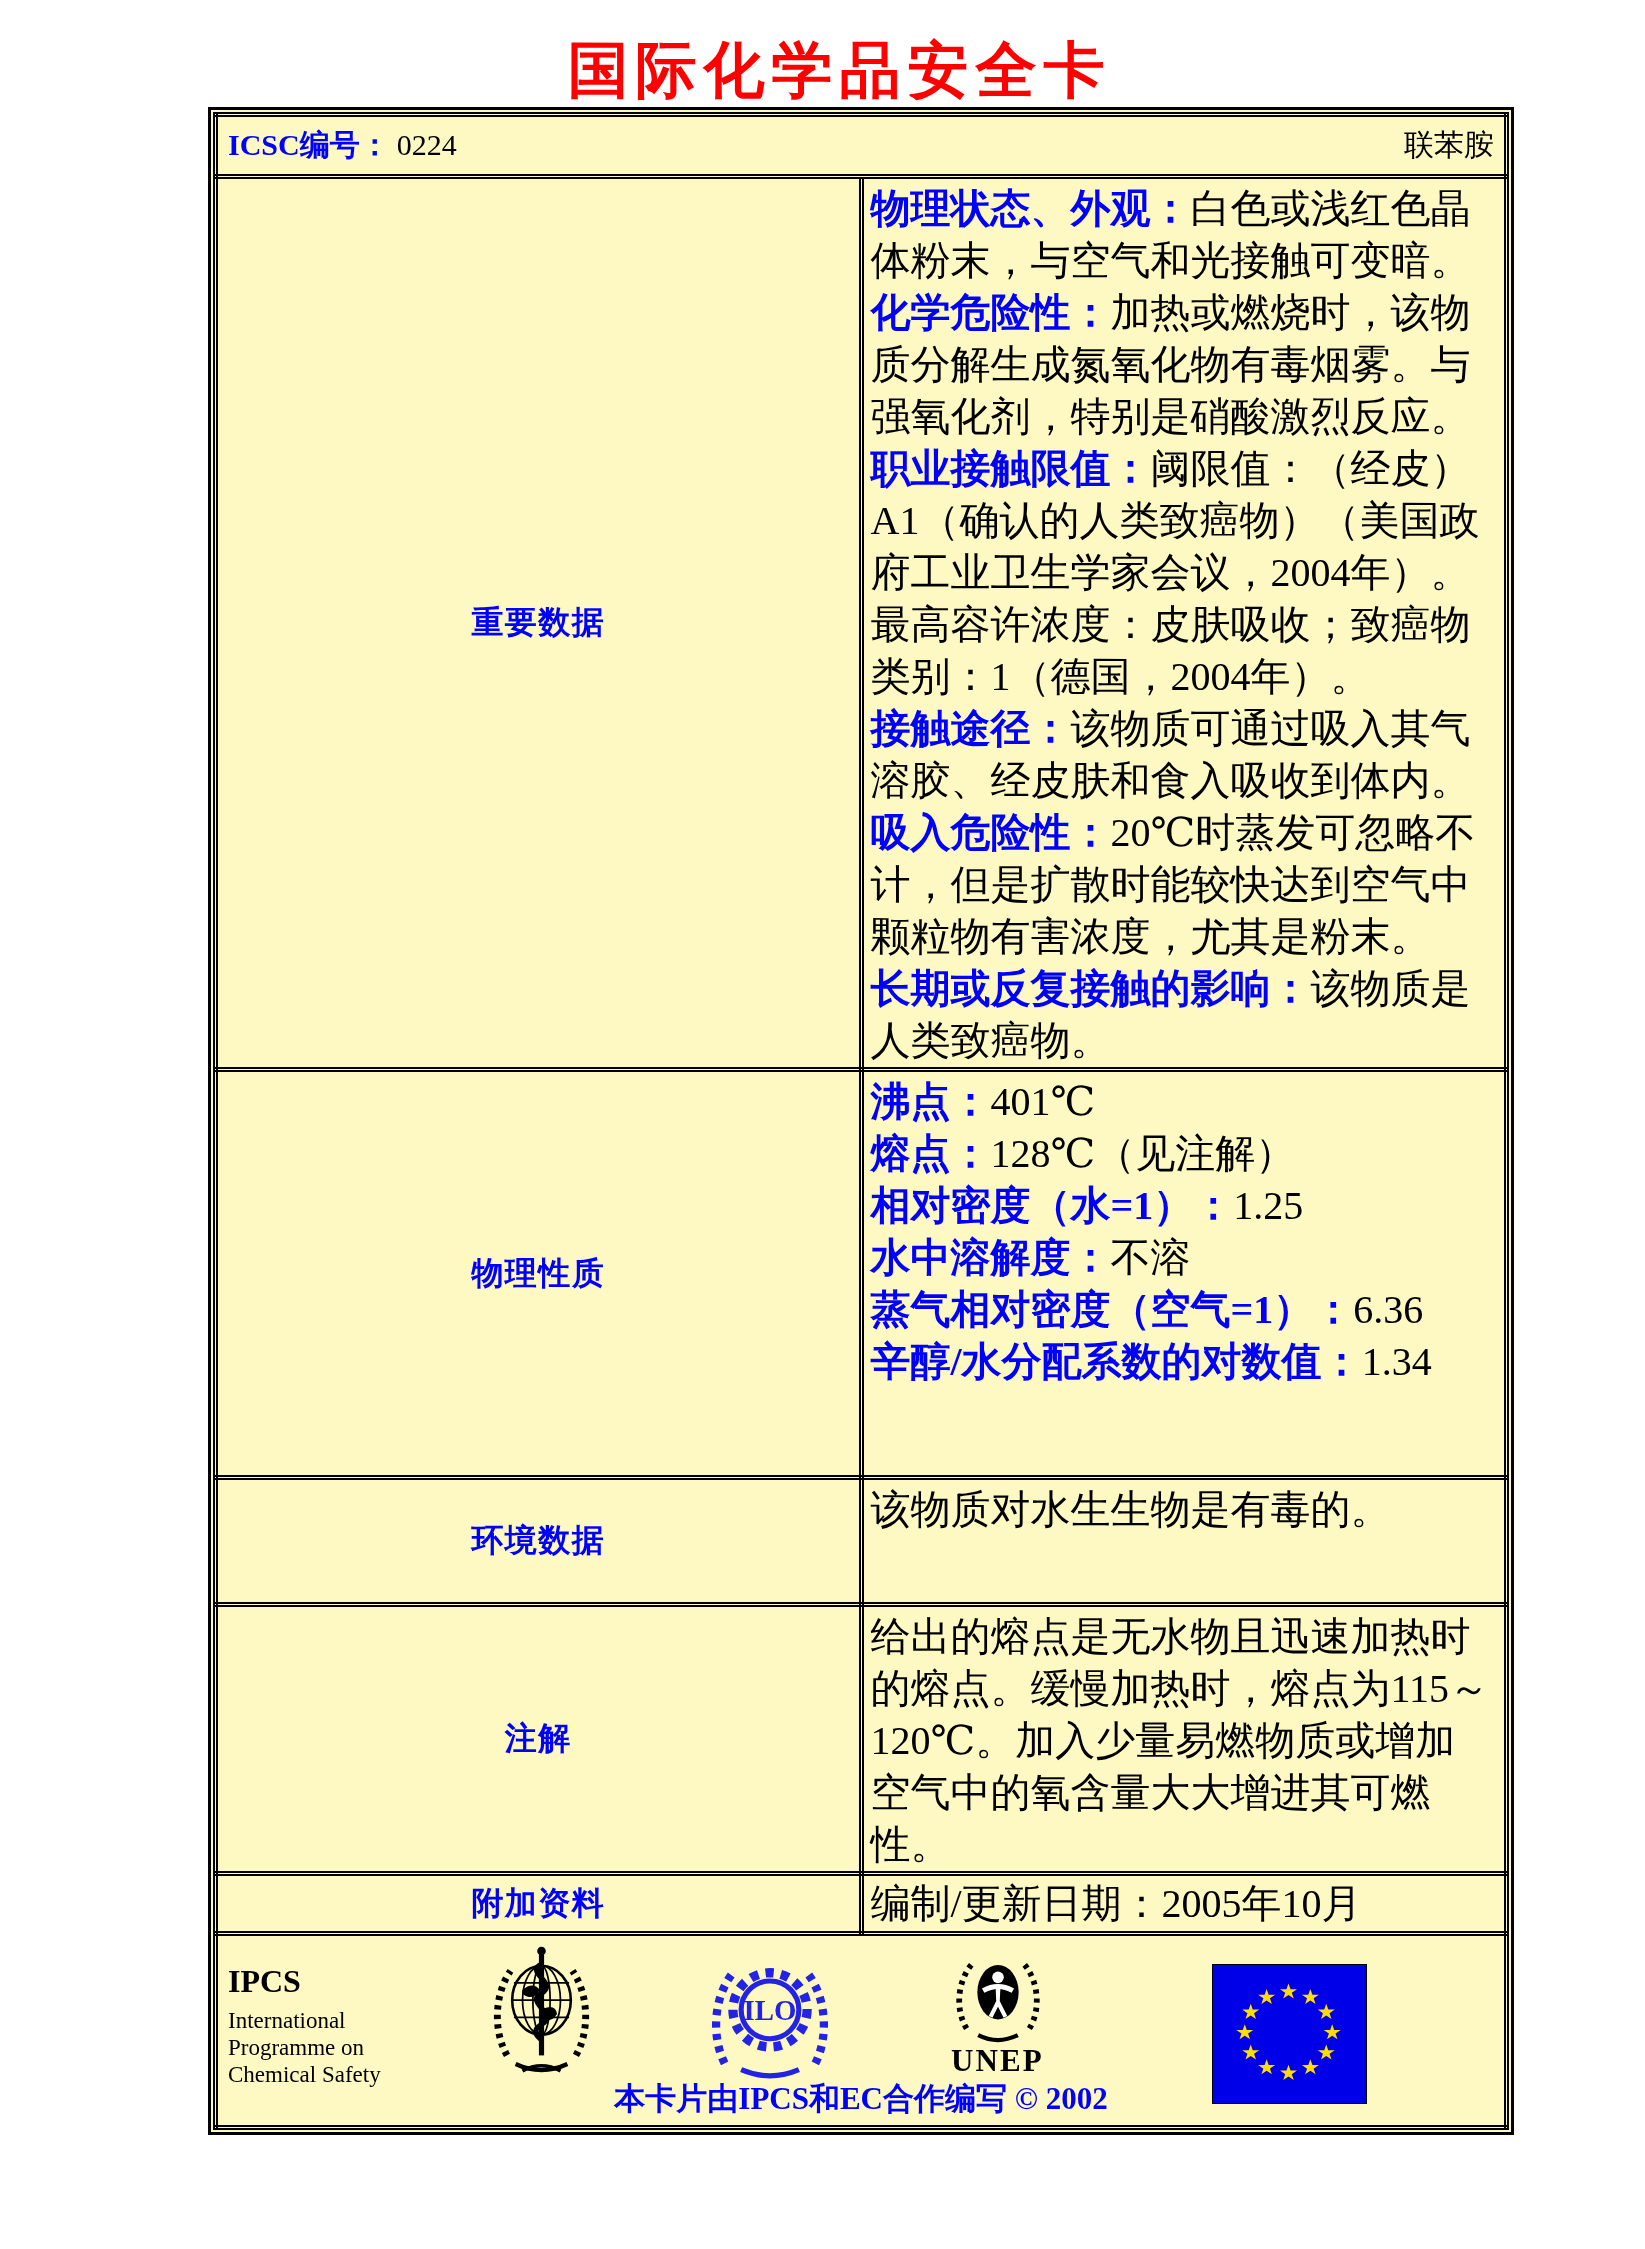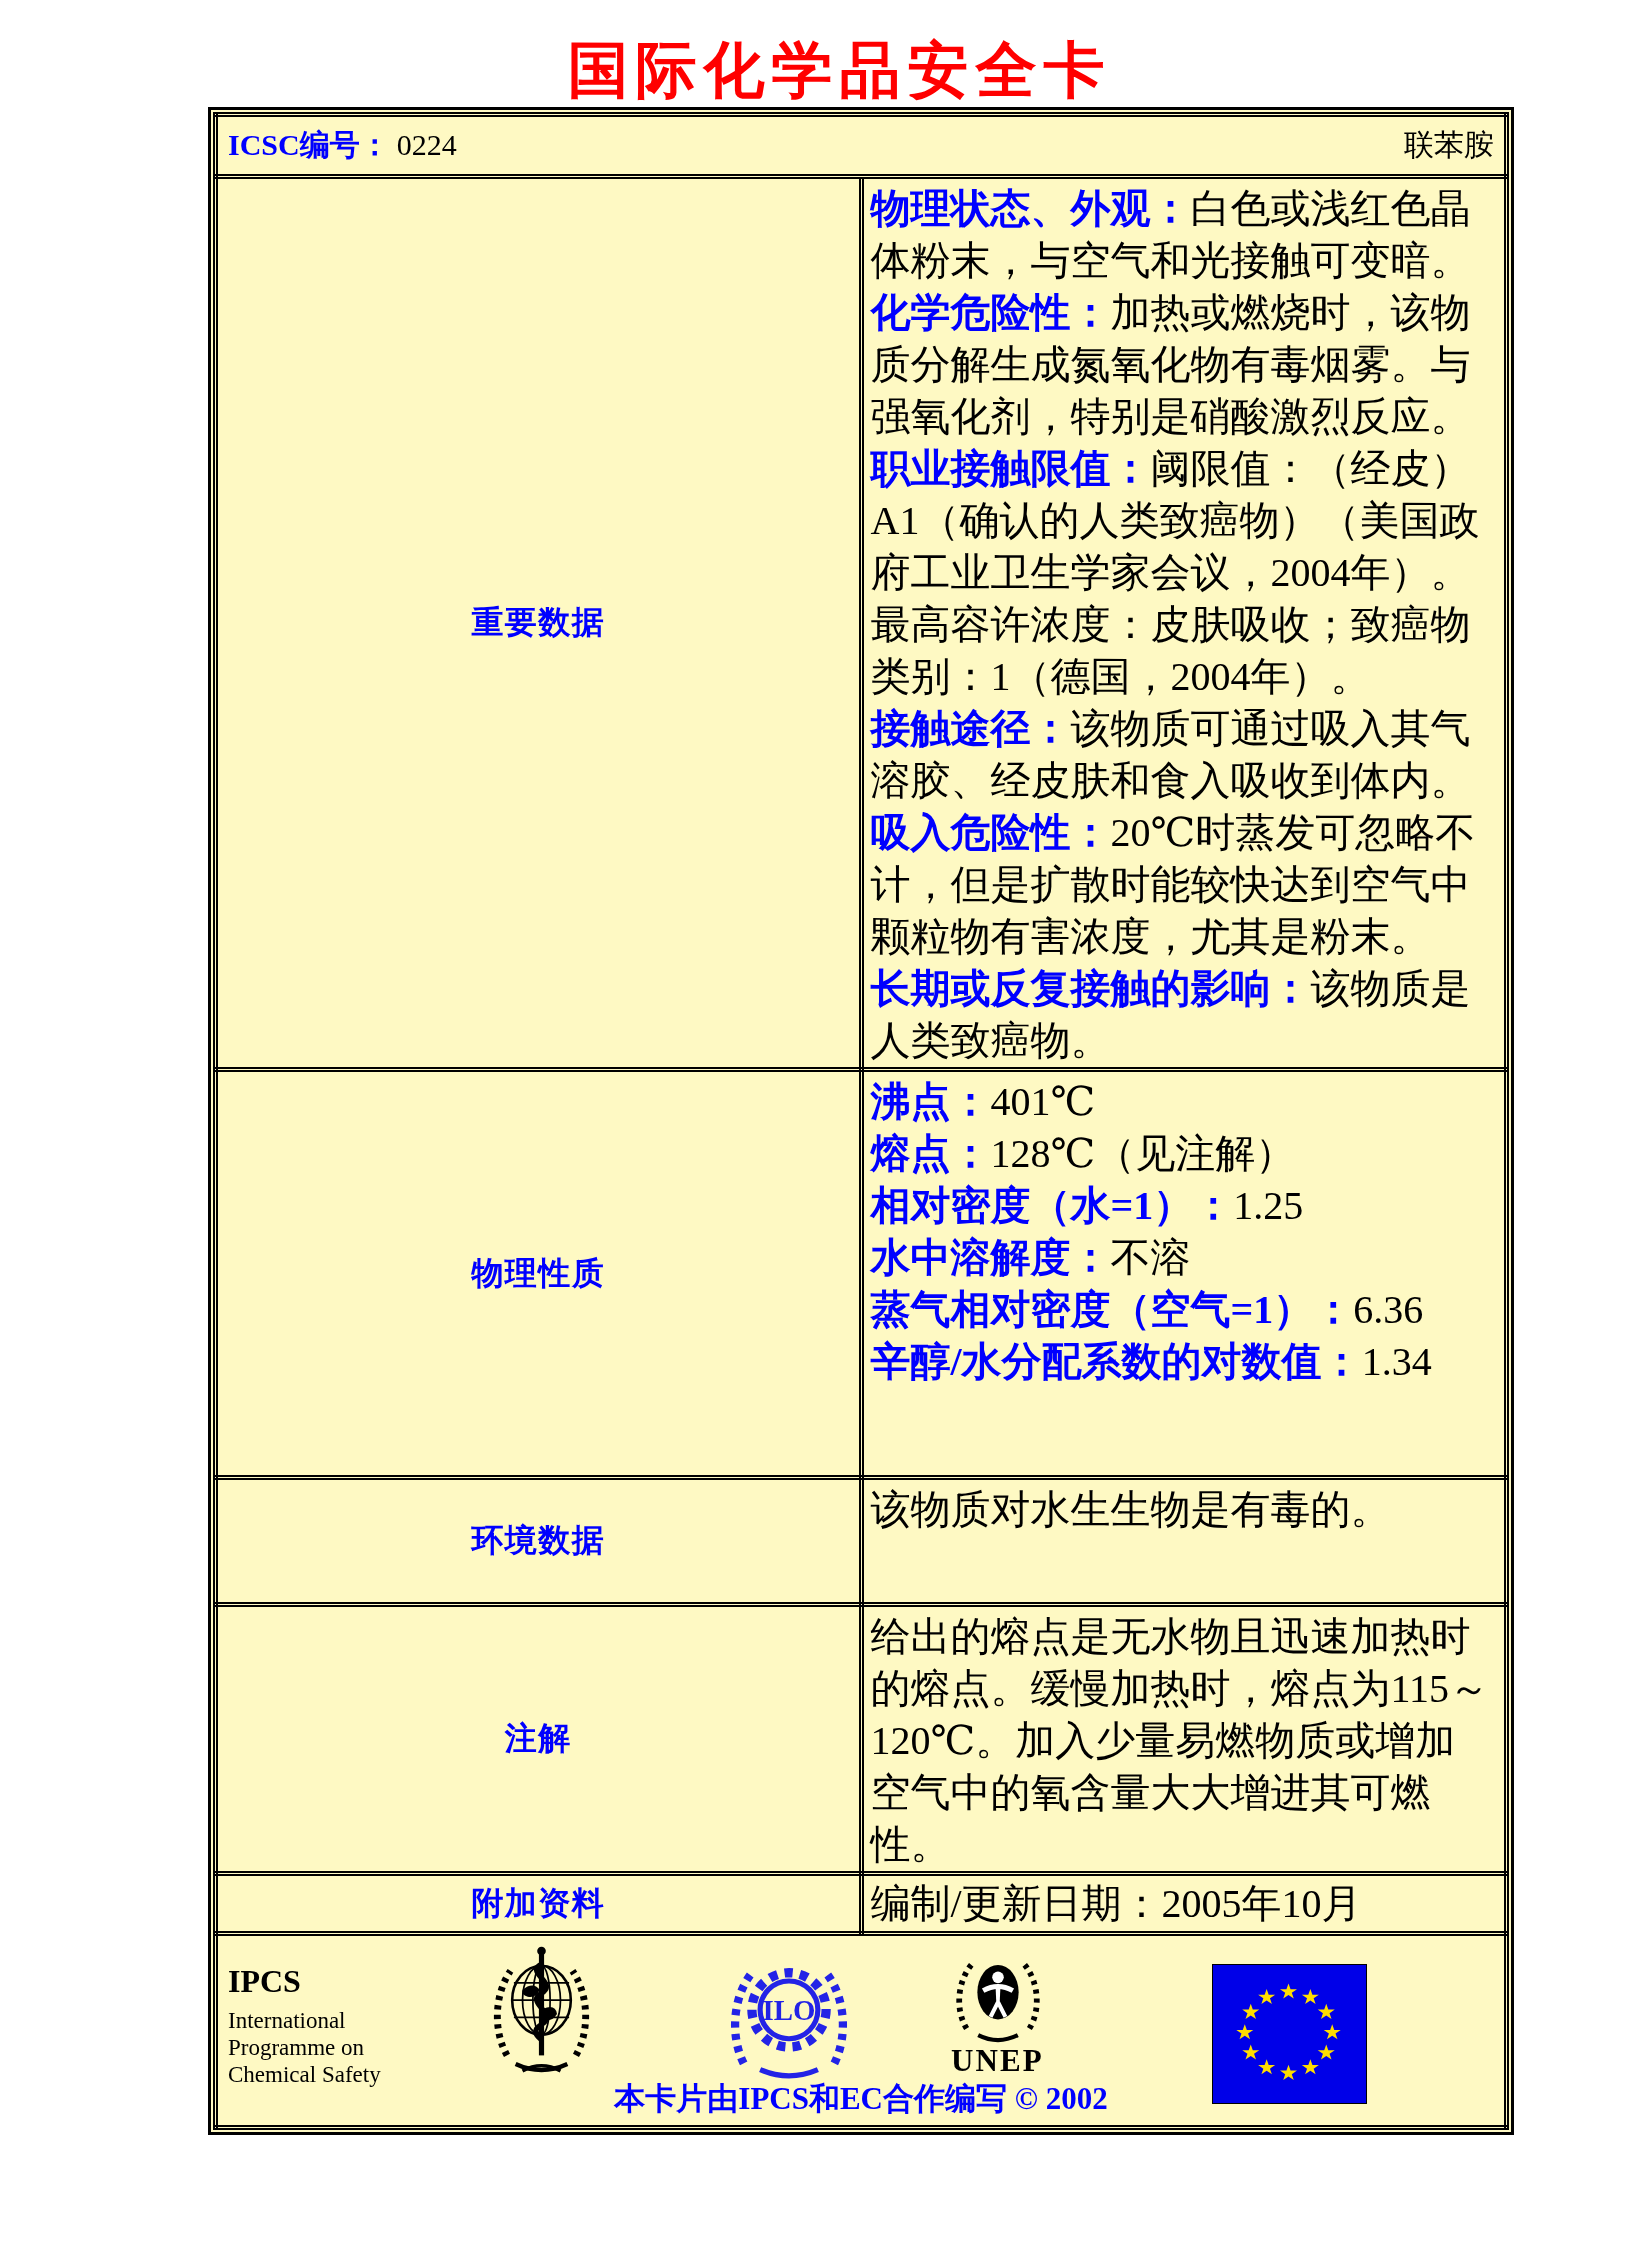--- a/index.html
+++ b/index.html
@@ -44,21 +44,21 @@
   td.row-environment  { height:127px; }
   td.row-notes        { height:187px; }
   td.row-additional   { height:54px; vertical-align:middle; padding-top:0; line-height:normal; }
 
   td.footer-cell { height:194px; position:relative; padding:0; }
   .ipcs-block { position:absolute; left:10px; top:27px; font-family:Liberation Serif, serif; }
   .ipcs-title { font-size:32px; font-weight:bold; margin-bottom:7px; }
   .ipcs-line  { font-size:23px; line-height:27px; }
   .logo { position:absolute; }
   .who-logo  { left:253px; top:8.4px; width:141px; height:138px; }
-  .ilo-logo  { left:504px; top:11.3px; width:134px; height:134px; }
+  .ilo-logo  { left:485px; top:11.3px; width:134px; height:134px; }
   .unep-logo { left:724px; top:10px; width:111px; text-align:center; }
   .unep-logo svg { width:106px; height:99px; display:block; margin:0 auto; }
   .unep-text { font-size:31px; font-weight:bold; letter-spacing:2.1px; margin-top:-2.8px; font-family:"Liberation Serif",serif; }
   .eu-flag { left:994px; top:28px; width:153px; height:138px; border:1.4px solid #000; background:#0000E8; }
   .credit {
     position:absolute; left:0; right:0; bottom:5.6px; text-align:center;
     color:#0000FF; font-weight:bold; font-size:31px;margin-top:16px;
   }
 
   td.legal-cell { height:59px; vertical-align:middle; padding:0 7px; font-size:29px; }

